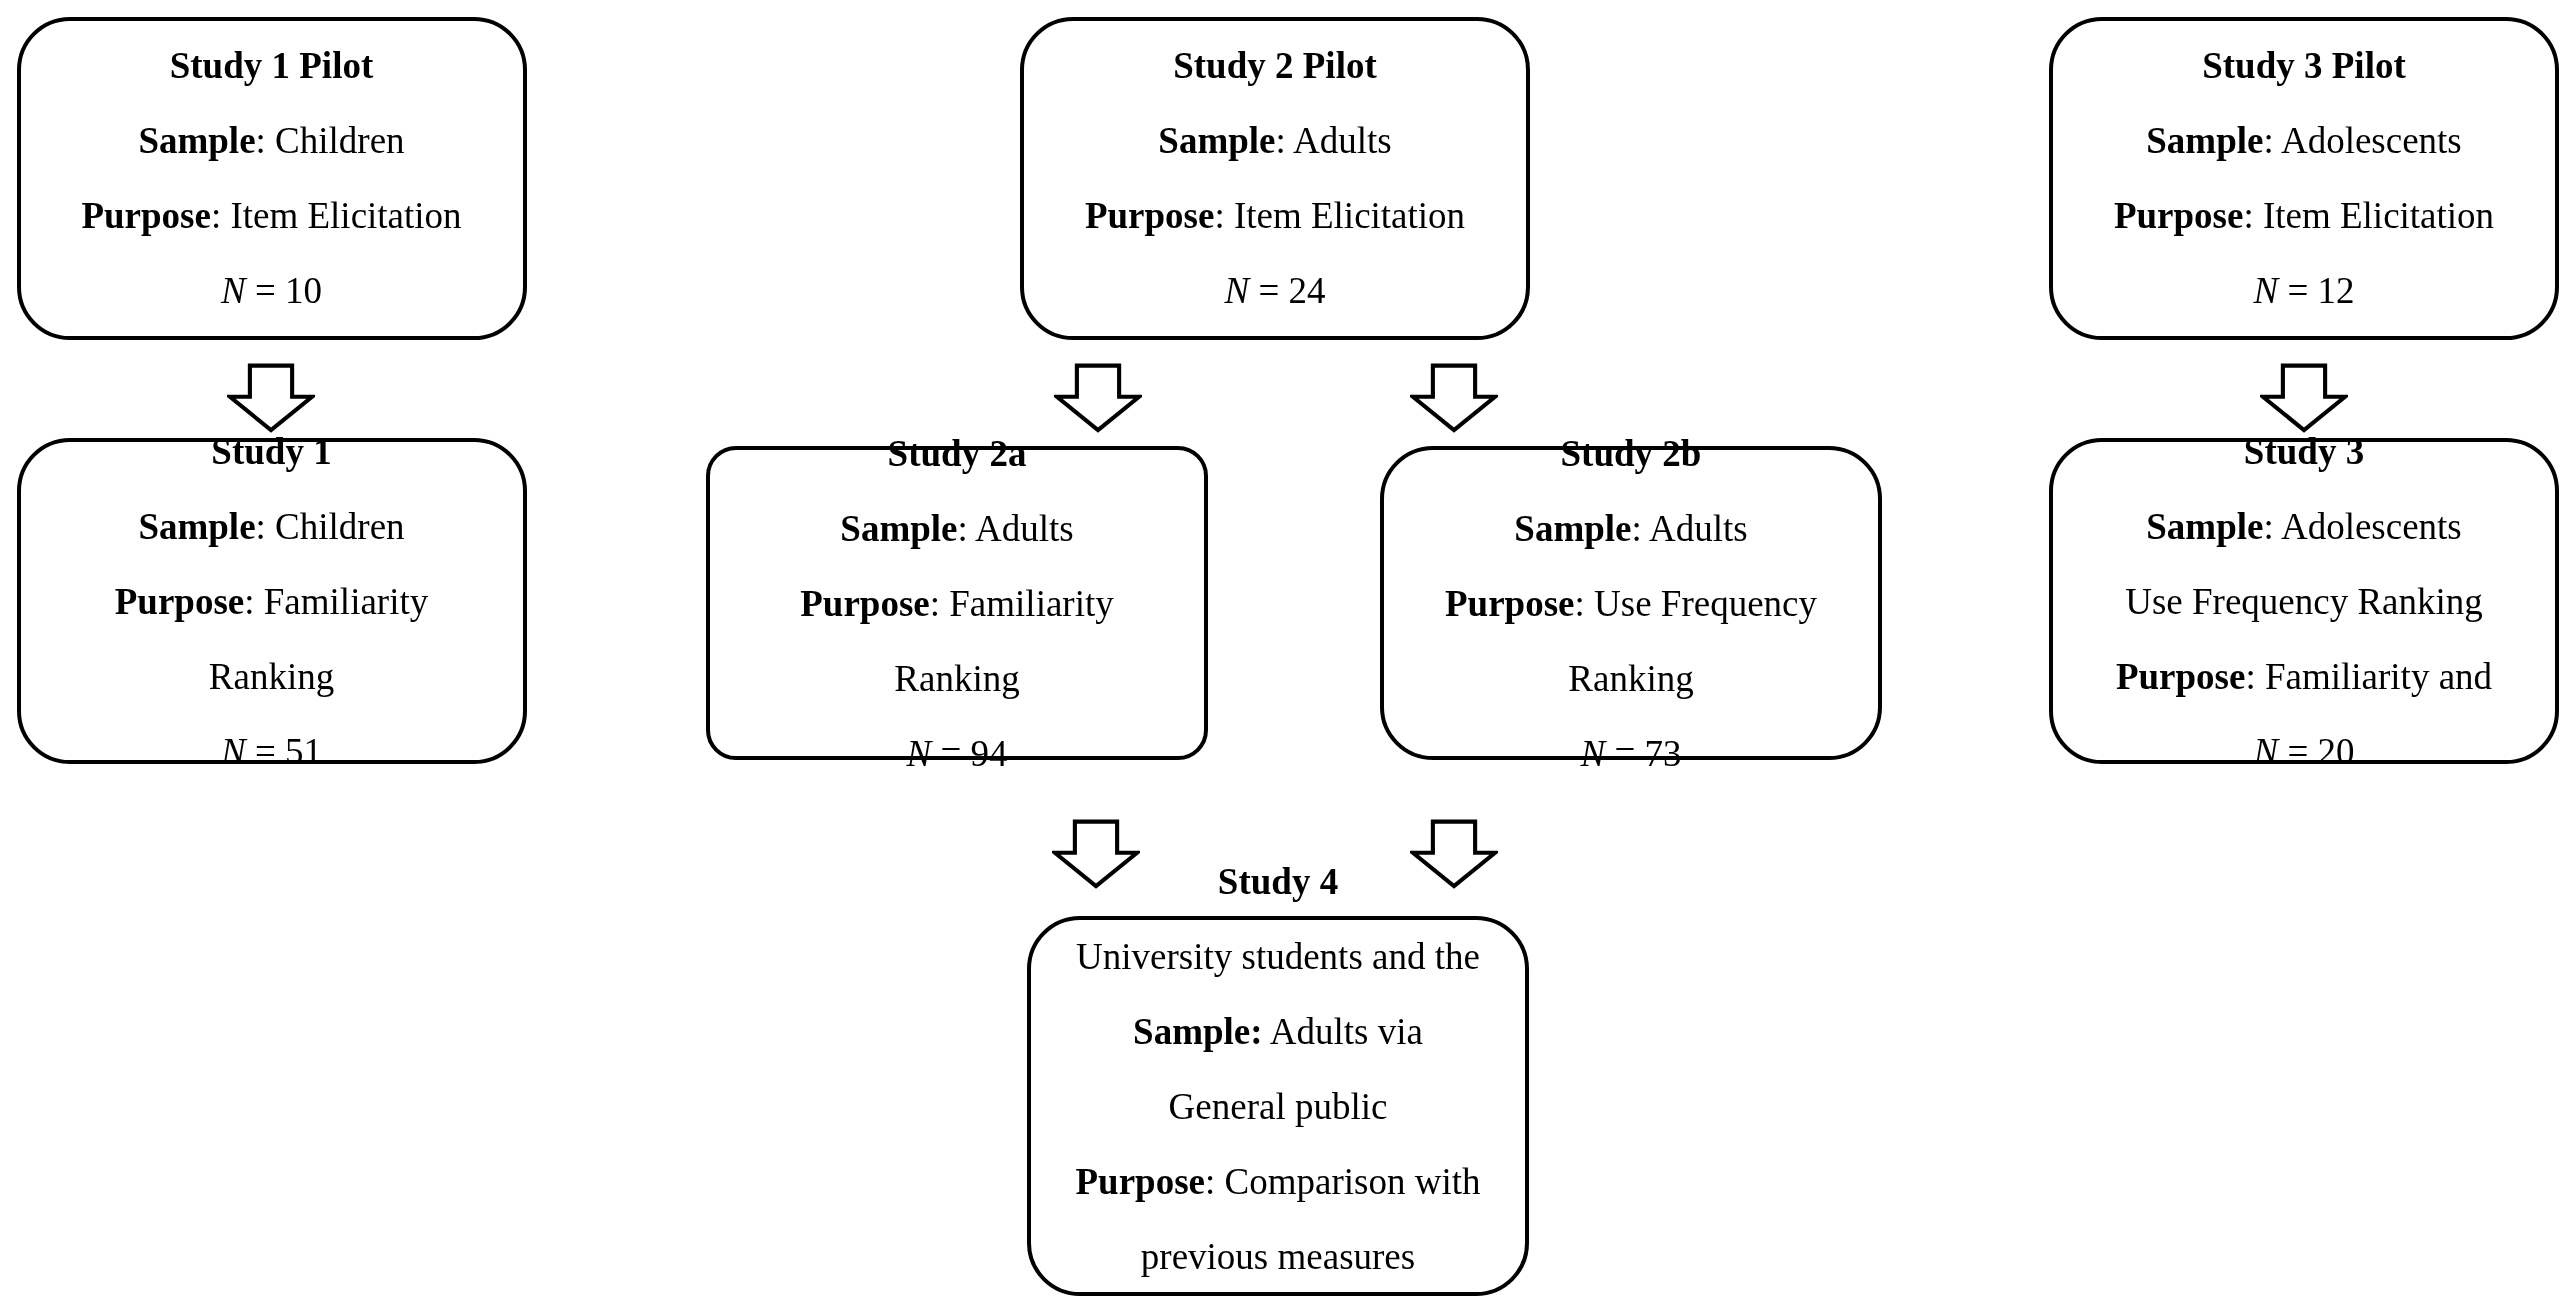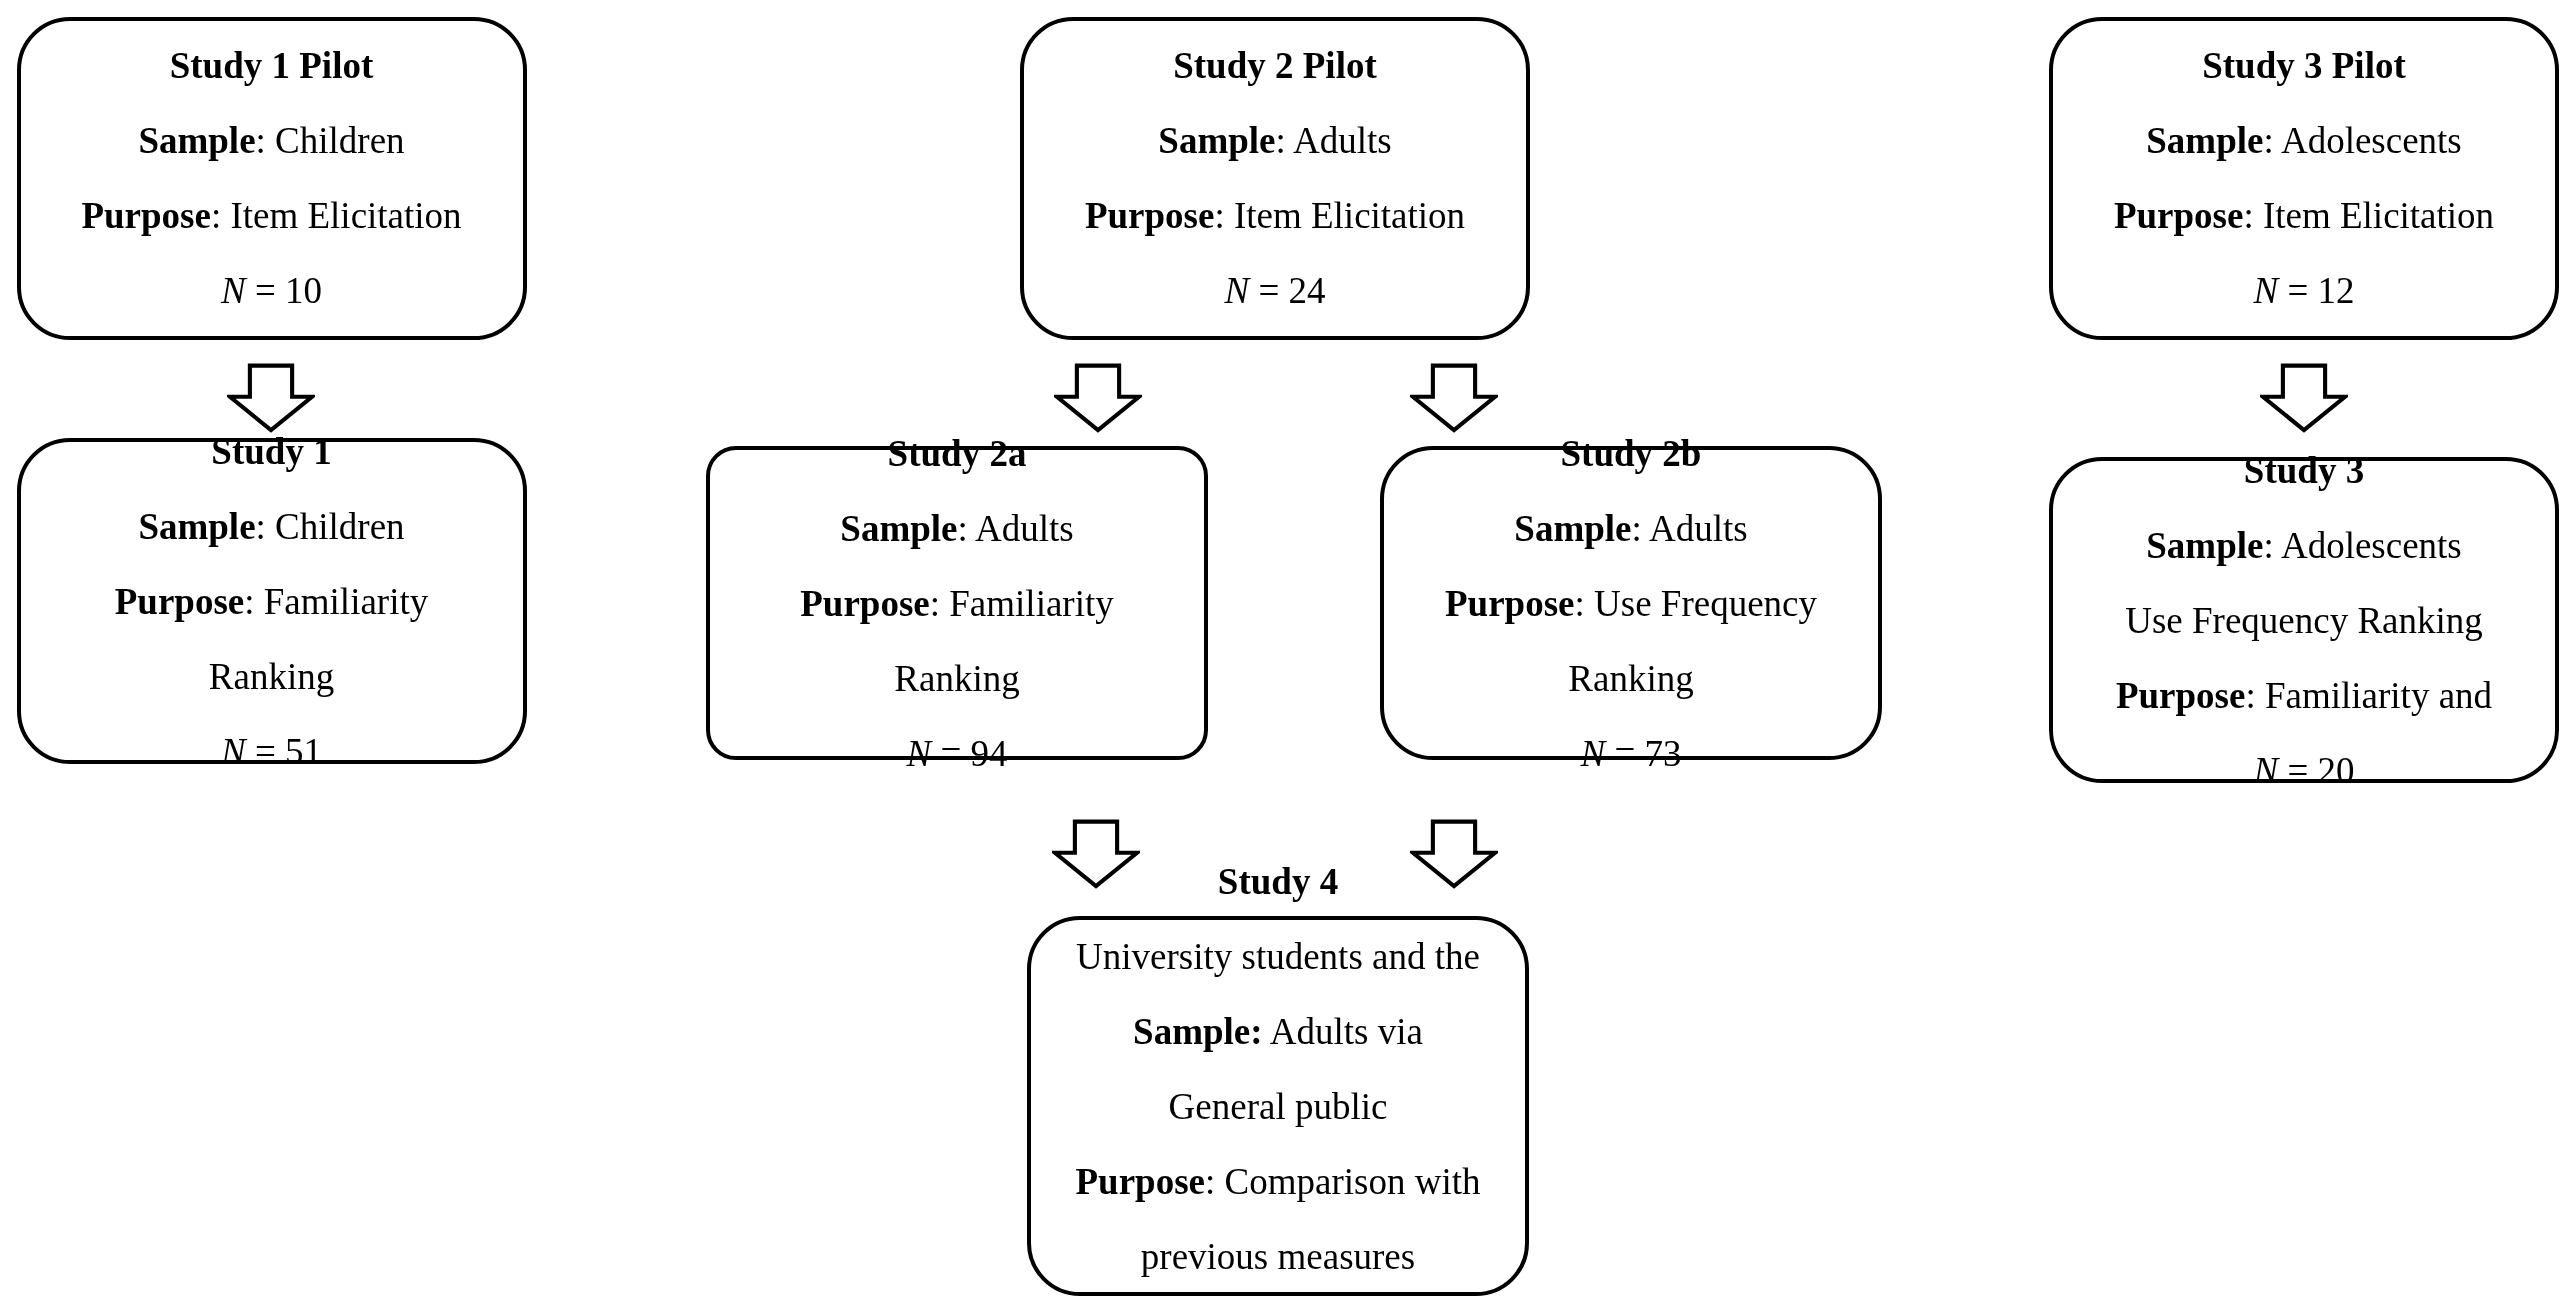--- a/index.html
+++ b/index.html
@@ -32,21 +32,21 @@
   .b { font-weight: 700; }
   .i { font-style: italic; }
 
   
   .pos-s1p { left: 16.5px;   top: 16.5px;   width: 510px; height: 323px; }
   .pos-s2p { left: 1020px; top: 16.5px;   width: 510px; height: 323px; }
   .pos-s3p { left: 2049px; top: 16.5px;   width: 510px; height: 323px; }
   .pos-s1  { left: 16.5px;   top: 438px;  width: 510px; height: 326px; }
   .pos-s2a { left: 706px; top: 446px;  width: 502px; height: 314px; border-radius: 30px; }
   .pos-s2b { left: 1380px; top: 446px;  width: 502px; height: 314px; }
-  .pos-s3  { left: 2049px; top: 438px;  width: 510px; height: 326px; margin-top: 19px; }
+  .pos-s3  { left: 2049px; top: 438px;  width: 510px; height: 326px; }
   .pos-s4  { left: 1027px; top: 916px; width: 502px; height: 380px; }
 
   .arrow { position: absolute; width: 88px; height: 71px; }
   .arrow svg { display: block; width: 100%; height: 100%; }
   .pos-a1 { left: 227px;  top: 363px; }
   .pos-a2 { left: 1054px; top: 363px; }
   .pos-a3 { left: 1410px; top: 363px; }
   .pos-a4 { left: 2260px; top: 363px; }
   .pos-a5 { left: 1052px; top: 819px; }
   .pos-a6 { left: 1410px; top: 819px; }

